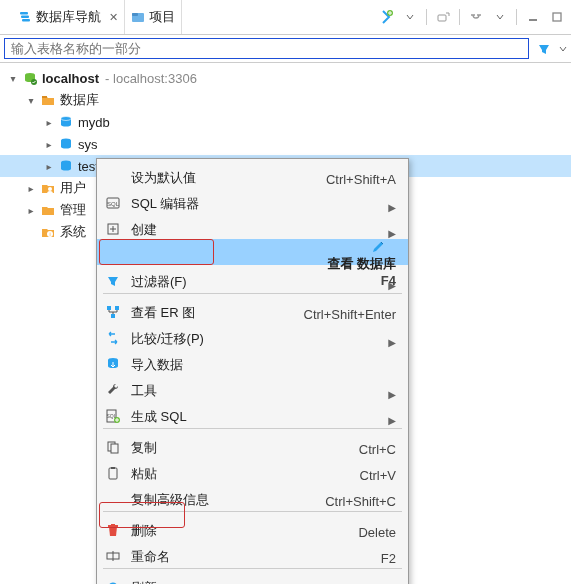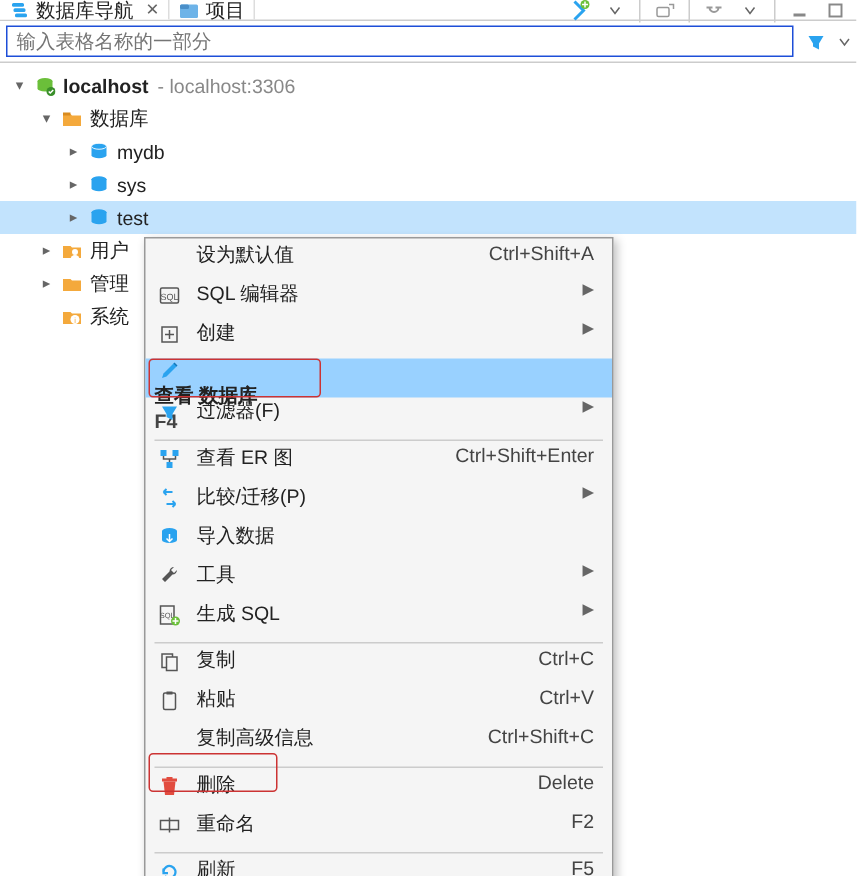--- a/index.html
+++ b/index.html
@@ -1,20 +1,20 @@
 <!DOCTYPE html>
 <html><head>
 <meta charset="utf-8">
 <style>
   * { box-sizing: border-box; }
   html, body { margin: 0; padding: 0; font-family: "Microsoft YaHei", "Segoe UI", sans-serif; font-size: 13px; color: #222; }
   body { width: 571px; height: 584px; background: #fff; position: relative; overflow: hidden; }
 
   
-  .tabs { display: flex; align-items: center; height: 14px; border-bottom: 1px solid #ccc; padding-left: 0; }
+  .tabs { display: flex; align-items: center; height: 35px; border-bottom: 1px solid #ccc; padding-left: 12px; }
   .tab { display: flex; align-items: center; padding: 0 6px; height: 100%; gap: 4px; border-right: 1px solid #ddd; }
   .tab.active { background: #fff; }
   .tab .ico { width: 14px; height: 14px; display: flex; align-items: center; justify-content: center; }
   .tab .close { margin-left: 4px; font-size: 11px; color: #666; }
   .top-toolbar { margin-left: auto; display: flex; align-items: center; gap: 8px; padding-right: 6px; color: #555; }
   .tb-btn { width: 16px; height: 16px; display: flex; align-items: center; justify-content: center; }
   .tb-sep { width: 1px; height: 16px; background: #ccc; }
 
   
   .search-row { display: flex; align-items: center; padding: 3px 4px; border-bottom: 1px solid #ccc; gap: 6px; }
@@ -27,21 +27,21 @@
   .node.selected { background: #c2e3fd; }
   .indent { display: inline-block; }
   .twisty { width: 14px; height: 14px; display: flex; align-items: center; justify-content: center; color: #666; font-size: 10px; }
   .twisty.none { visibility: hidden; }
   .nico { width: 16px; height: 16px; margin: 0 4px 0 2px; display: flex; align-items: center; justify-content: center; }
   .nlabel { }
   .ninfo { color: #888; margin-left: 6px; }
 
   
   .ctx { position: absolute; left: 96px; top: 158px; width: 313px; background: #f5f5f5; border: 1px solid #999; box-shadow: 2px 2px 6px rgba(0,0,0,0.25); padding: 2px 0; }
-  .mitem { display: flex; align-items: flex-start; height: 26px; padding: 0 12px 0 6px; position: relative; }
+  .mitem { display: flex; align-items: flex-end; height: 26px; padding: 0 12px 0 6px; position: relative; }
   .mitem.sel { background: #99d1ff; flex-direction: column; }
   .mico { width: 20px; height: 20px; display: flex; align-items: center; justify-content: center; margin-right: 8px; }
   .mlabel { flex: 1; }
   .msc { color: #444; }
   .msub { color: #666; font-size: 10px; margin-left: 6px; }
   .msep { height: 1px; background: #ccc; margin: 2px 6px; }
 
   .annot { position: absolute; border: 1px solid #cc3333; border-radius: 3px; pointer-events: none; }
 
   svg { display: block; }

